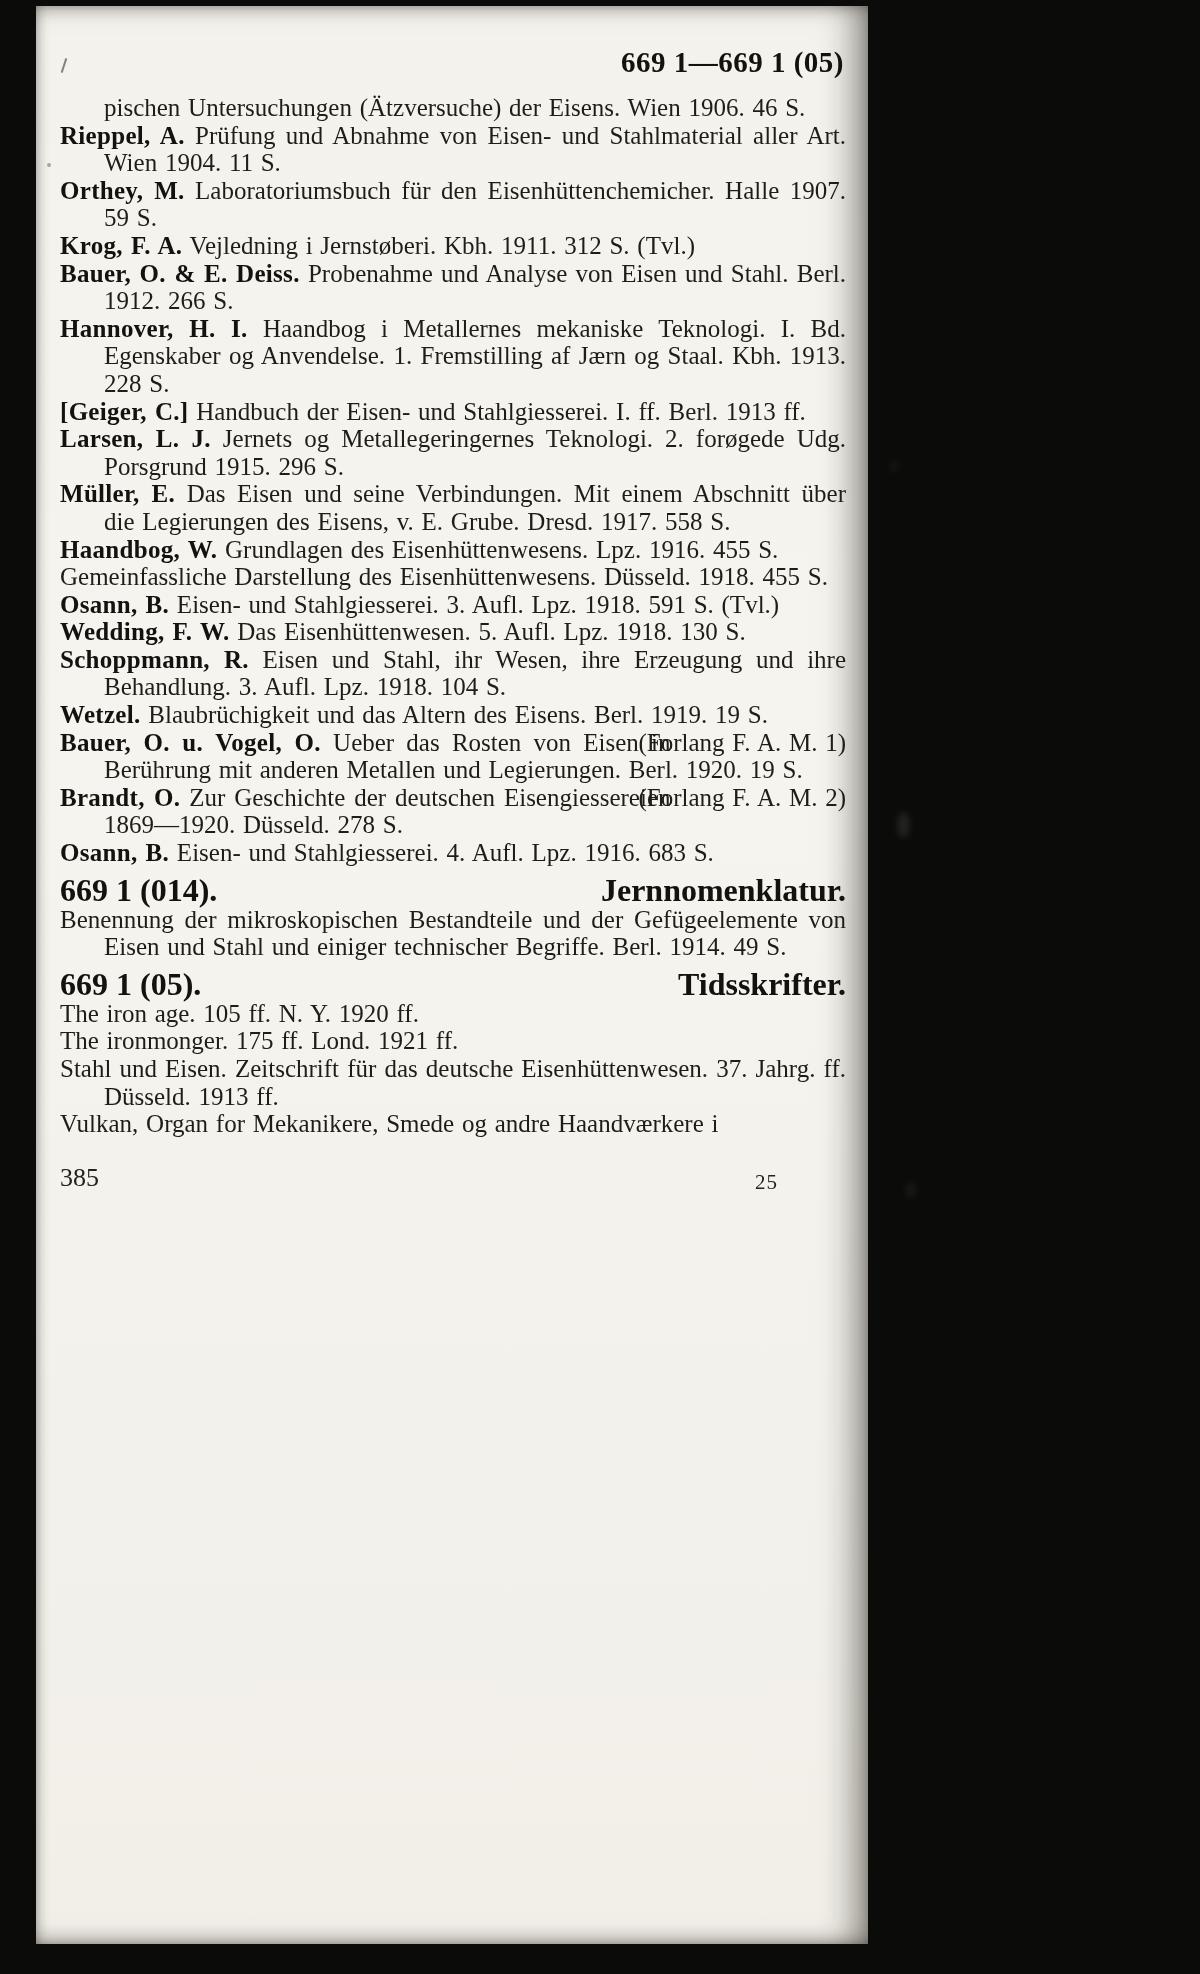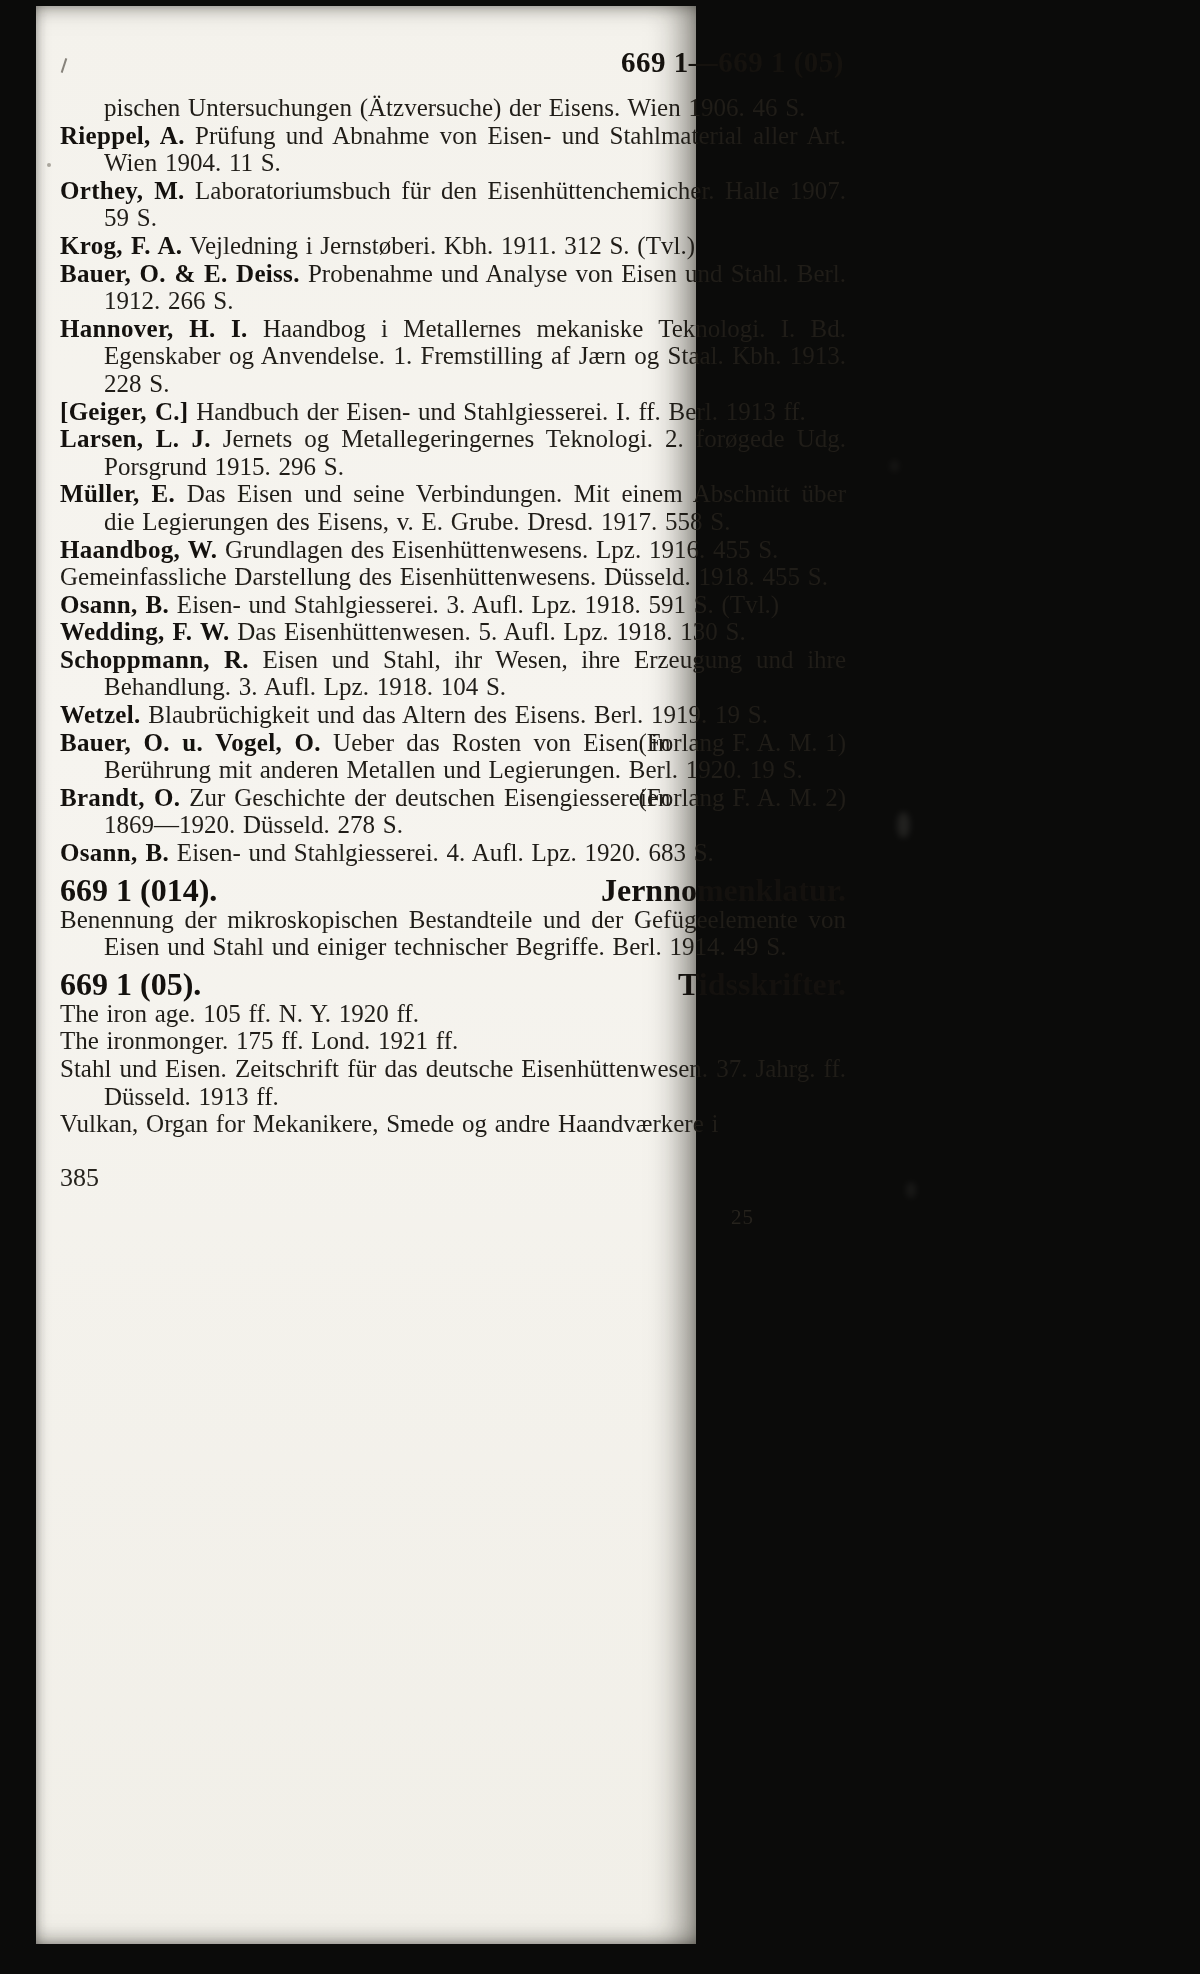--- a/index.html
+++ b/index.html
@@ -10,21 +10,21 @@
     background: #0b0b0a;
     overflow: hidden;
     position: relative;
     font-family: "Liberation Serif", "DejaVu Serif", serif;
   }
   .scan-root { position: absolute; inset: 0; }
   .paper {
     position: absolute;
     left: 36px;
     top: 6px;
-    width: 660px;
+    width: 832px;
     height: 1938px;
     background: linear-gradient(180deg, #f4f2ec 0%, #f6f4ef 38%, #f1efe8 100%);
     box-shadow:
       inset -24px 0 36px -14px rgba(18, 16, 10, 0.55),
       inset 7px 0 16px -9px rgba(18, 16, 10, 0.45),
       inset 0 9px 18px -11px rgba(18, 16, 10, 0.40),
       inset 0 -12px 20px -13px rgba(18, 16, 10, 0.40);
   }
   .text-col {
     position: absolute;
@@ -66,25 +66,24 @@
   .note { float: right; padding-left: 12px; }
   .footer {
     position: relative;
     margin-top: 26px;
     font-size: 26px;
     color: #26231d;
     height: 32px;
   }
   .signature {
     position: absolute;
-    right: 92px;
+    right: 68px;
     top: 5px;
     font-size: 21px;
     letter-spacing: 1px;
-    margin-top: 35px;
   }
   
   .artifact { position: absolute; pointer-events: none; }
   .slash {
     left: 63px; top: 58px; width: 2px; height: 15px;
     background: #6b675f; transform: rotate(18deg); opacity: 0.8;
   }
   .dot {
     left: 47px; top: 163px; width: 4px; height: 4px;
     border-radius: 50%; background: #8a867c; opacity: 0.7;
@@ -115,21 +114,21 @@
           <p class="entry"><b>Larsen, L. J.</b> <span>Jernets og Metallegeringernes Teknologi. 2. forøgede Udg. Porsgrund 1915. 296 S.</span></p>
           <p class="entry"><b>Müller, E.</b> <span>Das Eisen und seine Verbindungen. Mit einem Abschnitt über die Legierungen des Eisens, v. E. Grube. Dresd. 1917. 558 S.</span></p>
           <p class="entry"><b>Haandbog, W.</b> <span>Grundlagen des Eisenhüttenwesens. Lpz. 1916. 455 S.</span></p>
           <p class="entry"><span>Gemeinfassliche Darstellung des Eisenhüttenwesens. Düsseld. 1918. 455 S.</span></p>
           <p class="entry"><b>Osann, B.</b> <span>Eisen- und Stahlgiesserei. 3. Aufl. Lpz. 1918. 591 S. (Tvl.)</span></p>
           <p class="entry"><b>Wedding, F. W.</b> <span>Das Eisenhüttenwesen. 5. Aufl. Lpz. 1918. 130 S.</span></p>
           <p class="entry"><b>Schoppmann, R.</b> <span>Eisen und Stahl, ihr Wesen, ihre Erzeugung und ihre Behandlung. 3. Aufl. Lpz. 1918. 104 S.</span></p>
           <p class="entry"><b>Wetzel.</b> <span>Blaubrüchigkeit und das Altern des Eisens. Berl. 1919. 19 S.</span> <span class="note">(Forlang F. A. M. 1)</span></p>
           <p class="entry"><b>Bauer, O. u. Vogel, O.</b> <span>Ueber das Rosten von Eisen in Berührung mit anderen Metallen und Legierungen. Berl. 1920. 19 S.</span> <span class="note">(Forlang F. A. M. 2)</span></p>
           <p class="entry"><b>Brandt, O.</b> <span>Zur Geschichte der deutschen Eisengiessereien 1869—1920. Düsseld. 278 S.</span></p>
-          <p class="entry"><b>Osann, B.</b> <span>Eisen- und Stahlgiesserei. 4. Aufl. Lpz. 1920. 683 S.</span></p>
+          <p class="entry"><b>Osann, B.</b> <span>Eisen- und Stahlgiesserei. 4. Aufl. Lpz. 1916. 683 S.</span></p>
           <p class="heading">
             <b>669 1 (014).</b>
             <b>Jernnomenklatur.</b>
           </p>
           <p class="entry"><span>Benennung der mikroskopischen Bestandteile und der Gefügeelemente von Eisen und Stahl und einiger technischer Begriffe. Berl. 1914. 49 S.</span></p>
           <p class="heading">
             <b>669 1 (05).</b>
             <b>Tidsskrifter.</b>
           </p>
           <p class="entry"><span>The iron age. 105 ff. N. Y. 1920 ff.</span></p>

